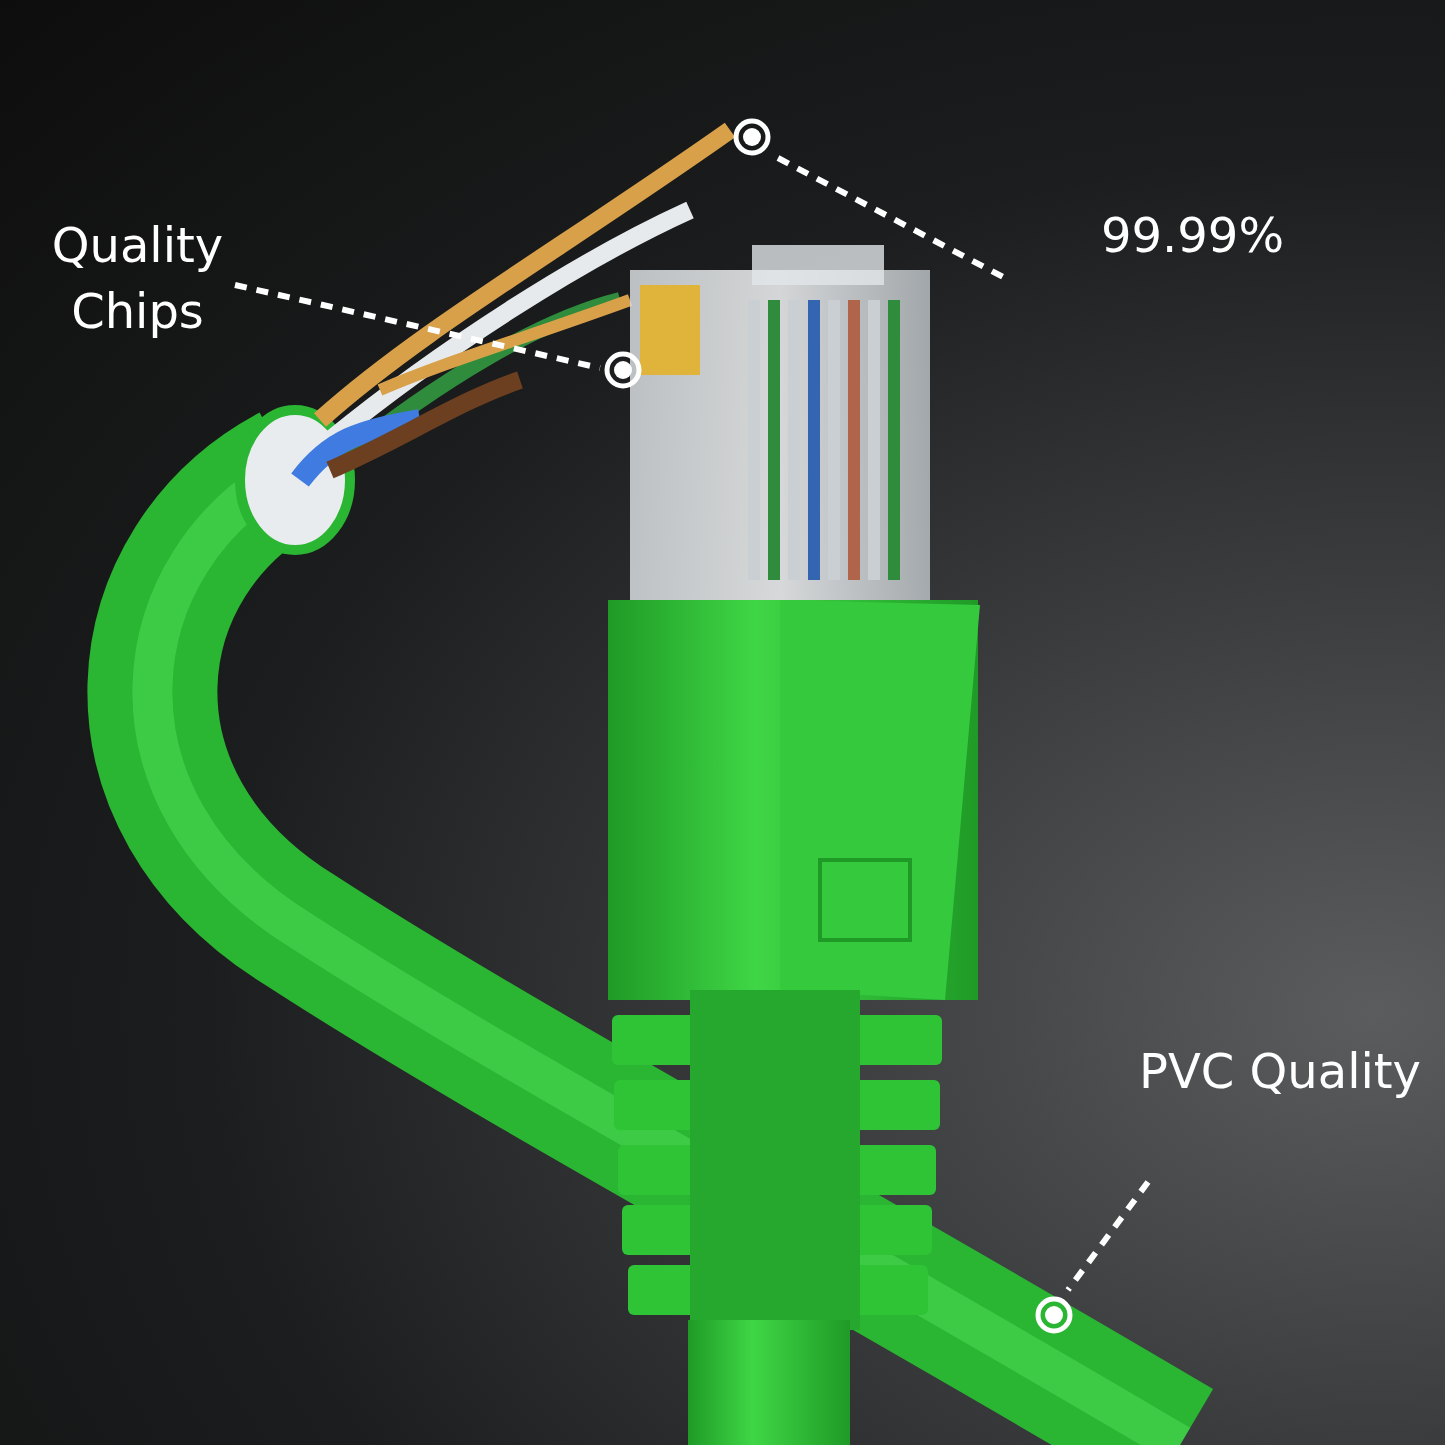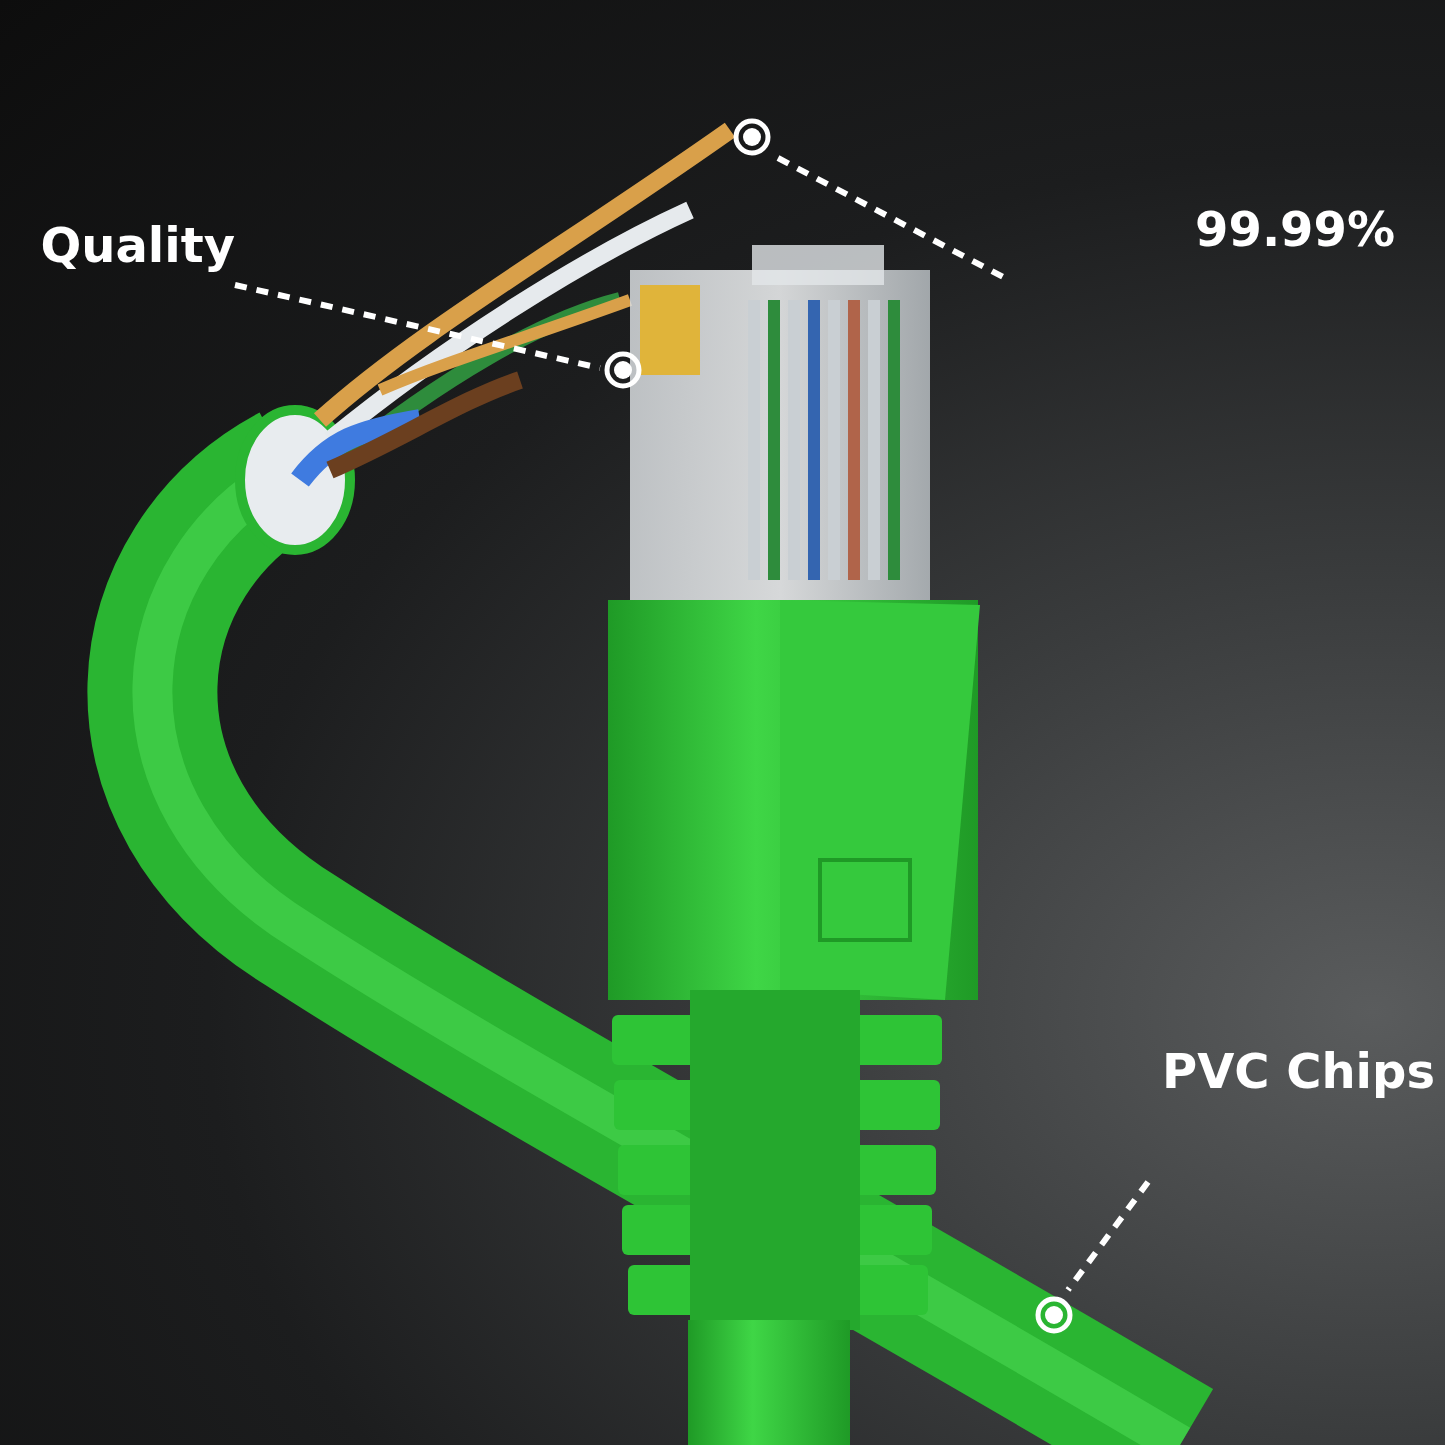--- a/index.html
+++ b/index.html
@@ -5,25 +5,25 @@
     html, body { margin: 0; padding: 0; }
     body { width: 1445px; height: 1445px; overflow: hidden; font-family: "Liberation Sans", sans-serif; }
     .canvas {
       position: relative; width: 1445px; height: 1445px;
       background: radial-gradient(ellipse at 95% 70%, #5a5c5d 0%, #3a3c3d 30%, #1c1d1e 60%, #0d0d0d 100%);
       overflow: hidden;
     }
     svg.art { position: absolute; left: 0; top: 0; }
     .label {
       position: absolute; color: #ffffff; font-size: 48px; line-height: 66px;
-      font-family: "DejaVu Sans", sans-serif; font-weight: 700; text-align: right; white-space: nowrap;
+      font-family: "DejaVu Sans", sans-serif; font-weight: 400; text-align: center; white-space: nowrap;
     }
     .label span { display: block; }
     #lbl-quality { left: 40px; top: 212px; width: 195px; }
-    #lbl-ofc { left: 990px; top: 196px; width: 405px; }
+    #lbl-ofc { left: 990px; top: 202px; width: 405px; }
     #lbl-pvc { left: 1125px; top: 1038px; width: 310px; }
   </style>
 </head>
 <body>
 
 <div class="canvas">
   <svg class="art" width="1445" height="1445" viewBox="0 0 1445 1445">
     <defs>
       <linearGradient id="g-green" x1="0" y1="0" x2="1" y2="0">
         <stop offset="0" stop-color="#1f9a26"></stop>
@@ -85,20 +85,21 @@
         <circle cx="623" cy="370" r="9" fill="#fff"></circle>
       <circle cx="752" cy="137" r="16" fill="none" stroke="#fff" stroke-width="5"></circle>
         <circle cx="752" cy="137" r="9" fill="#fff"></circle>
       <circle cx="1054" cy="1315" r="16" fill="none" stroke="#fff" stroke-width="5"></circle>
         <circle cx="1054" cy="1315" r="9" fill="#fff"></circle>
     </g>
   </svg>
 
   <div class="label" id="lbl-quality">
     <span>Quality</span>
+    <span>Chips</span>
   </div>
   <div class="label" id="lbl-ofc">
     <span>99.99%</span>
   </div>
   <div class="label" id="lbl-pvc">
-    <span>PVC Chips</span>
+    <span>PVC Quality</span>
   </div>
 </div>
 
 </body></html>

